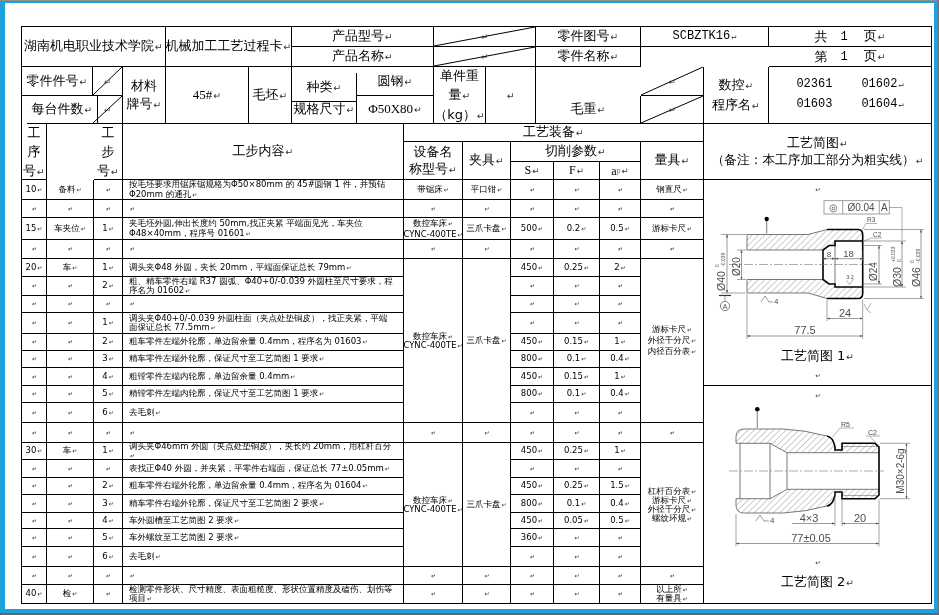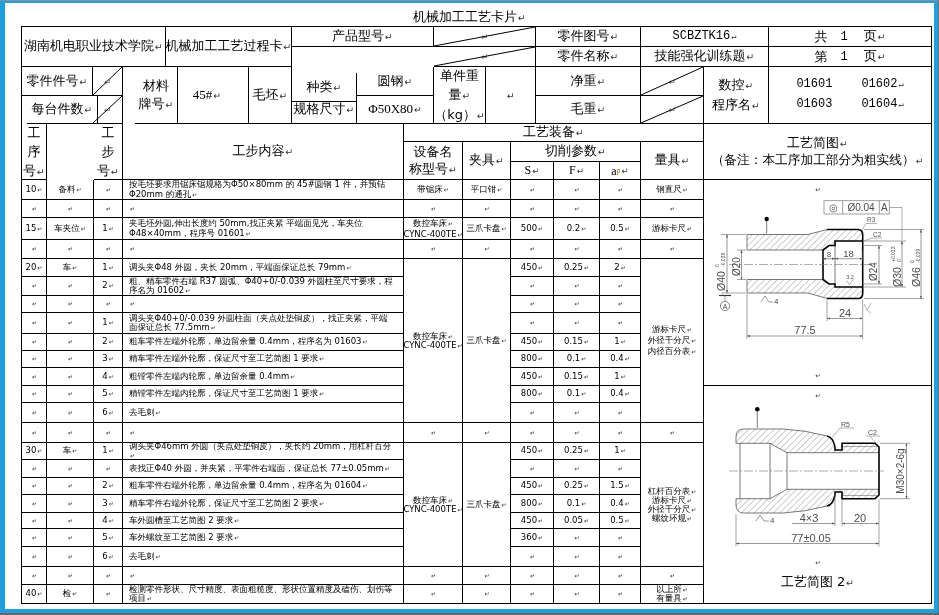--- a/index.html
+++ b/index.html
@@ -21,21 +21,21 @@
 .dg .mk{color:#777;}
 .dgl{position:absolute;left:0;top:0;width:100%;height:100%;}
 .mono{font-family:"Liberation Mono",monospace;font-size:12px;}
 .serif{font-family:"Liberation Serif",serif;font-size:13px;}
 .pg{margin:0 16px 0 13px;font-family:"Liberation Mono",monospace;font-size:12px;}
 .nc2{margin-left:29px;}
 .sub{font-size:8px;vertical-align:-3px;color:#b5651d;}
 .lh8{line-height:8px;}
 .lh10{line-height:10px;}
 .lh19{line-height:19px;}
-.lh18{line-height:18px;margin-left:12px;}
+.lh18{line-height:18px;}
 .lh17{line-height:17px;}
 
 .k0{left:22px;width:25px}.k1{left:47px;width:47px}.k2{left:94px;width:29px}.k3{left:123px;width:281px}
 .k4{left:404px;width:59px}.k5{left:463px;width:48px}.k6{left:511px;width:43px}.k7{left:554px;width:46px}
 .k8{left:600px;width:41px}.k9{left:641px;width:63px}
 
 .r0{top:180px;height:20px}.r1{top:200px;height:18px}.r2{top:218px;height:22px}.r3{top:240px;height:19px}
 .r4{top:259px;height:18px}.r5{top:277px;height:19px}.r6{top:296px;height:17px}.r7{top:313px;height:21px}
 .r8{top:334px;height:17px}.r9{top:351px;height:17px}.r10{top:368px;height:18px}.r11{top:386px;height:17px}
 .r12{top:403px;height:20px}.r13{top:423px;height:20px}.r14{top:443px;height:17px}.r15{top:460px;height:18px}
@@ -50,21 +50,20 @@
 </style>
 </head>
 <body>
 
 <div id="edge-t"></div>
 <div id="page"></div>
 <div id="edge-r"></div>
 <div id="edge-b"></div>
 
 <div id="sheet">
-  <div id="title"><span>机械加工工艺卡片<span class="mk">↵</span></span></div>
 
   <div id="tbl-frame"></div>
 
   <div class="c" style="left:22px;top:27px;width:144px;height:40px">
       <span>湖南机电职业技术学院<span class="mk">↵</span></span>
     </div>
   <div class="c" style="left:166px;top:27px;width:126px;height:40px">
       <span>机械加工工艺过程卡<span class="mk">↵</span></span>
     </div>
   <div class="c" style="left:292px;top:27px;width:142px;height:20px">
@@ -81,32 +80,32 @@
     </div>
   <div class="c mono" style="left:641px;top:27px;width:128px;height:20px">
       <span>SCBZTK16<span class="mk">↵</span></span>
     </div>
   <div class="c" style="left:769px;top:27px;width:163px;height:20px">
       <span>共</span>
       <span class="pg">1</span>
       <span>页<span class="mk">↵</span></span>
     </div>
 
+  <div class="c" style="left:292px;top:47px;width:142px;height:20px">
+      <span>产品名称<span class="mk">↵</span></span>
+    </div>
   <div class="c dg" style="left:434px;top:47px;width:102px;height:20px">
       <svg class="dgl" viewBox="0 0 100 100" preserveAspectRatio="none">
         <line x1="0" y1="100" x2="100" y2="0" stroke="#000" stroke-width="1" vector-effect="non-scaling-stroke"></line>
       </svg>
       <span><span class="mk">↵</span></span>
     </div>
   <div class="c" style="left:536px;top:47px;width:105px;height:20px">
       <span>零件名称<span class="mk">↵</span></span>
     </div>
-  <div class="c" style="left:641px;top:47px;width:128px;height:20px">
-      <span>技能强化训练题<span class="mk">↵</span></span>
-    </div>
   <div class="c" style="left:769px;top:47px;width:163px;height:20px">
       <span>第</span>
       <span class="pg">1</span>
       <span>页<span class="mk">↵</span></span>
     </div>
 
   <div class="c" style="left:22px;top:67px;width:71px;height:29px">
       <span>零件件号<span class="mk">↵</span></span>
     </div>
   <div class="c dg" style="left:93px;top:67px;width:30px;height:29px">
@@ -147,44 +146,41 @@
       <span>Φ50X80<span class="mk">↵</span></span>
     </div>
   <div class="c col lh19" style="left:434px;top:67px;width:52px;height:57px">
       <span class="ln">单件重</span>
       <span class="ln">量<span class="mk">↵</span></span>
       <span class="ln">（kg）<span class="mk">↵</span></span>
     </div>
   <div class="c" style="left:486px;top:67px;width:50px;height:57px">
       <span><span class="mk">↵</span></span>
     </div>
-  <div class="c" style="left:536px;top:67px;width:105px;height:29px">
-      <span>净重<span class="mk">↵</span></span>
-    </div>
   <div class="c" style="left:536px;top:96px;width:105px;height:28px">
       <span>毛重<span class="mk">↵</span></span>
     </div>
   <div class="c dg" style="left:641px;top:67px;width:63px;height:29px">
       <svg class="dgl" viewBox="0 0 100 100" preserveAspectRatio="none">
         <line x1="0" y1="100" x2="100" y2="0" stroke="#000" stroke-width="1" vector-effect="non-scaling-stroke"></line>
       </svg>
       <span><span class="mk">↵</span></span>
     </div>
   <div class="c dg" style="left:641px;top:96px;width:63px;height:28px">
       <svg class="dgl" viewBox="0 0 100 100" preserveAspectRatio="none">
         <line x1="0" y1="100" x2="100" y2="0" stroke="#000" stroke-width="1" vector-effect="non-scaling-stroke"></line>
       </svg>
       <span><span class="mk">↵</span></span>
     </div>
   <div class="c col lh19" style="left:704px;top:67px;width:65px;height:57px">
       <span class="ln">数控<span class="mk">↵</span></span>
       <span class="ln">程序名<span class="mk">↵</span></span>
     </div>
   <div class="c col lh19 mono" style="left:769px;top:67px;width:163px;height:57px">
-    <span class="ln"><span>01601</span><span class="nc2">01602<span class="mk">↵</span></span></span>
+    <span class="ln"><span>02361</span><span class="nc2">01602<span class="mk">↵</span></span></span>
     <span class="ln"><span>01603</span><span class="nc2">01604<span class="mk">↵</span></span></span>
   </div>
 
   <div class="c col lh19" style="left:22px;top:124px;width:25px;height:56px">
       <span class="ln">工</span>
       <span class="ln">序</span>
       <span class="ln">号<span class="mk">↵</span></span>
     </div>
   <div class="c col lh19" style="left:94px;top:124px;width:29px;height:56px">
       <span class="ln">工</span>
@@ -912,20 +908,21 @@
       <text transform="translate(895,262) rotate(-90)" font-size="5">+0.033</text>
       <text transform="translate(900.5,262) rotate(-90)" font-size="5">0</text>
       <text transform="translate(919.5,287) rotate(-90)" font-size="10.5">Ø46</text>
       <text transform="translate(914,263) rotate(-90)" font-size="5">0</text>
       <text transform="translate(919.5,263) rotate(-90)" font-size="5">-0.039</text>
       <text x="829" y="256.5" font-size="8" text-anchor="middle">8</text>
       <text x="848.5" y="257" font-size="9.5" text-anchor="middle">18</text>
       <text x="845" y="316.5" font-size="11" text-anchor="middle">24</text>
       <text x="805" y="334" font-size="11" text-anchor="middle">77.5</text>
     </svg>
+    <div class="sk-txt" style="top:168px"><span>工艺简图 1<span class="mk">↵</span></span></div>
     <div class="sk-mark" style="top:190px"><span><span class="mk">↵</span></span></div>
   </div>
 
   <div class="c sk-cell" style="left:704px;top:386px;width:228px;height:218px">
     <div class="sk-mark" style="top:4px"><span><span class="mk">↵</span></span></div>
     <svg class="sk-svg" width="227" height="217" viewBox="704 386 227 217">
       <defs>
         <pattern id="h2" patternUnits="userSpaceOnUse" width="4.5" height="4.5" patternTransform="rotate(45)">
             <line x1="0" y1="0" x2="0" y2="4.5" stroke="#707070" stroke-width="0.7"></line>
           </pattern>

